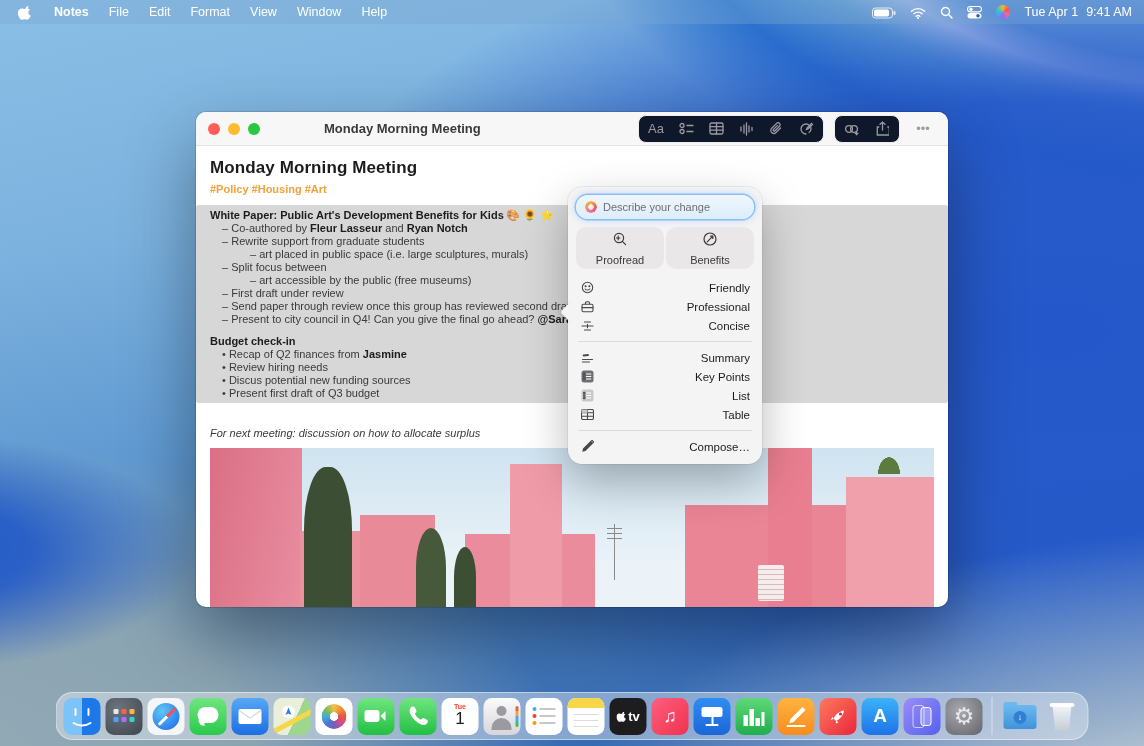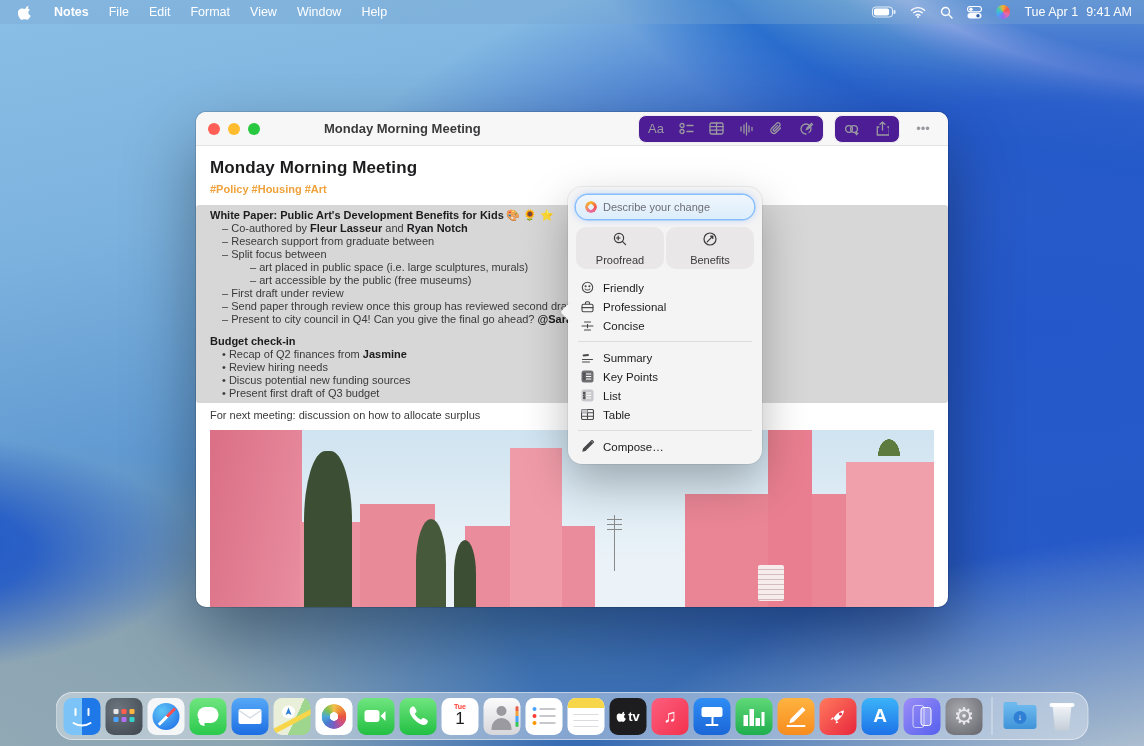--- a/index.html
+++ b/index.html
@@ -18,58 +18,58 @@
   }
 
   
   .menubar { position:absolute; top:0; left:0; right:0; height:24px;
     background:rgba(120,165,210,.38); display:flex; align-items:center;
     color:#fff; font-size:12.5px; padding:0 12px; z-index:50; }
   .menubar .apple { width:16px; height:16px; margin:0 10px 0 6px; display:flex; align-items:center; }
   .menubar .mitem { padding:0 10px; }
   .menubar .mitem.app { font-weight:700; }
   .menubar .spacer { flex:1; }
-  .status { display:flex; align-items:center; gap:14px; }
+  .status { display:flex; align-items:flex-end; gap:14px; }
   .status svg { display:block; }
   .clock { display:flex; gap:8px; font-size:12.5px; }
   .ai-dot { width:14px; height:14px; border-radius:50%;
     background:conic-gradient(#f7b32b,#f2574f,#e86aa6,#8f6bf0,#4aa3f5,#42c9b0,#f7b32b); }
 
   
   .window { position:absolute; left:196px; top:112px; width:752px; height:495px;
     background:#fff; border-radius:10px; box-shadow:0 30px 70px rgba(0,0,0,.38), 0 0 0 1px rgba(0,0,0,.12);
     overflow:hidden; z-index:10; }
   .titlebar { height:34px; background:#f7f7f7; border-bottom:1px solid #e3e3e3;
     display:flex; align-items:center; padding:0 12px; }
   .lights { display:flex; gap:8px; margin-right:16px; }
   .light { width:12px; height:12px; border-radius:50%; }
   .light.red{background:#ff5f57;} .light.yellow{background:#febc2e;} .light.green{background:#28c840;}
   .win-title { font-size:13px; font-weight:700; color:#3a3a3c; margin-left:48px; }
   .tb-right { margin-left:auto; display:flex; align-items:center; gap:10px; }
-  .tb-group { display:flex; align-items:center; gap:4px; background:#4c1d95; border:1px solid #ededed;
+  .tb-group { display:flex; align-items:center; gap:4px; background:#0f172a; border:1px solid #ededed;
     border-radius:8px; padding:2px 4px; }
   .tb-btn { width:26px; height:22px; display:flex; align-items:center; justify-content:center;
     color:#9a9aa0; font-size:13px; }
   .tb-btn svg { stroke:#9a9aa0; fill:none; stroke-width:1.3; stroke-linecap:round; }
 
   
   .content { position:absolute; top:35px; left:0; right:0; bottom:0;
     display:flex; flex-direction:column; padding:0 14px; overflow:hidden; }
   .note-title { font-size:17px; font-weight:800; color:#1c1c1e; margin-top:14px; letter-spacing:.1px;}
   .tags { font-size:11px; font-weight:700; color:#efa23c; margin-top:9px; }
   .body { font-size:11px; color:#3a3a3c; line-height:13px; }
   .selection { background:#d7d7d7; border-radius:3px; margin:9px -14px 0; padding:4px 14px 3px; }
   .line b { color:#1c1c1e; }
   .hline { font-weight:800; color:#1c1c1e; }
   .dash::before { content:"–  "; color:#3a3a3c; }
   .bullet::before { content:"•  "; color:#3a3a3c; }
   .ind1 { padding-left:12px; }
   .ind2 { padding-left:40px; }
   .gap { height:9px; }
-  .italic-line { margin-top:6px; }
+  .italic-line { font-style:italic; margin-top:24px; }
   .caption { font-weight:800; color:#1c1c1e; margin-top:13px; }
 
   
   .photo { margin-top:8px; flex:1; min-height:0; position:relative; overflow:hidden;
     background:linear-gradient(#cfe3f0, #ebf3f8 75%); }
   .photo div { position:absolute; }
   .bL   { left:0; top:0; bottom:0; width:92px; background:linear-gradient(100deg,#da6f85,#e98da0); }
   .bL2  { left:90px; bottom:0; top:52%; width:130px; background:#ec91a0; }
   .bL3  { left:150px; bottom:0; top:42%; width:75px; background:#e98a99; }
   .bM   { left:300px; top:10%; bottom:0; width:52px; background:#f09ca8; }
@@ -103,21 +103,21 @@
     -webkit-mask:radial-gradient(circle, #0000 0 2.5px, #000 3px); mask:radial-gradient(circle, #0000 0 2.5px, #000 3px);}
   .ai-input input { border:0; outline:0; background:transparent; font-size:11px; color:#3a3a3c; width:100%;
     font-family:inherit; }
   .ai-input input::placeholder { color:#6e6e73; }
   .actions { display:flex; gap:2px; margin-top:8px; }
   .action { flex:1; height:42px; background:#e9e7e7; border-radius:10px; display:flex; flex-direction:column;
     align-items:center; justify-content:center; gap:3px; }
   .action svg { stroke:#3a3a3c; fill:none; stroke-width:1.2; stroke-linecap:round; }
   .action .albl { font-size:11px; color:#3a3a3c; }
   .pmenu { margin-top:9px; }
-  .prow { display:flex; align-items:center; gap:9px; height:19px; padding:0 4px; font-size:11.5px; color:#1c1c1e; border-radius:5px; }
+  .prow { display:flex; align-items:center; gap:9px; height:19px; padding:0 4px; font-size:11.5px; color:#1c1c1e; border-radius:5px;justify-content:space-between; }
   .prow .pic { width:14px; display:flex; justify-content:center; }
   .prow svg { stroke:#48484a; fill:none; stroke-width:1.1; stroke-linecap:round; }
   .psep { height:1px; background:#dcdcdc; margin:6px 2px; }
 
   
   .dock { position:absolute; left:50%; transform:translateX(-50%); bottom:6px; height:48px; z-index:40;
     background:rgba(238,244,248,.42); border:1px solid rgba(255,255,255,.45); border-radius:17px;
     display:flex; align-items:center; gap:5px; padding:0 7px; backdrop-filter:blur(18px); }
   .di { width:37px; height:37px; border-radius:8.5px; position:relative; flex:none; }
   .di.running::after { content:""; position:absolute; left:50%; bottom:-6px; transform:translateX(-50%);
@@ -312,23 +312,23 @@
       </div>
     </div>
 
     <div class="content body">
       <div class="note-title">Monday Morning Meeting</div>
       <div class="tags">#Policy #Housing #Art</div>
 
       <div class="selection">
         <div class="line hline"><span>White Paper: Public Art's Development Benefits for Kids</span> <span>🎨 🌻 ⭐</span></div>
         <div class="line dash ind1"><span>Co-authored by </span><b>Fleur Lasseur</b><span> and </span><b>Ryan Notch</b></div>
-        <div class="line dash ind1"><span>Research support from graduate between</span></div>
+        <div class="line dash ind1"><span>Rewrite support from graduate students</span></div>
+        <div class="line dash ind2"><span>art placed in public space (i.e. large sculptures, murals)</span></div>
         <div class="line dash ind1"><span>Split focus between</span></div>
-        <div class="line dash ind2"><span>art placed in public space (i.e. large sculptures, murals)</span></div>
         <div class="line dash ind2"><span>art accessible by the public (free museums)</span></div>
         <div class="line dash ind1"><span>First draft under review</span></div>
         <div class="line dash ind1"><span>Send paper through review once this group has reviewed second draft</span></div>
         <div class="line dash ind1"><span>Present to city council in Q4! Can you give the final go ahead? </span><b>@Sarah</b></div>
         <div class="gap"></div>
         <div class="line hline">Budget check-in</div>
         <div class="line bullet ind1"><span>Recap of Q2 finances from </span><b>Jasmine</b></div>
         <div class="line bullet ind1"><span>Review hiring needs</span></div>
         <div class="line bullet ind1"><span>Discus potential new funding sources</span></div>
         <div class="line bullet ind1"><span>Present first draft of Q3 budget</span></div>

